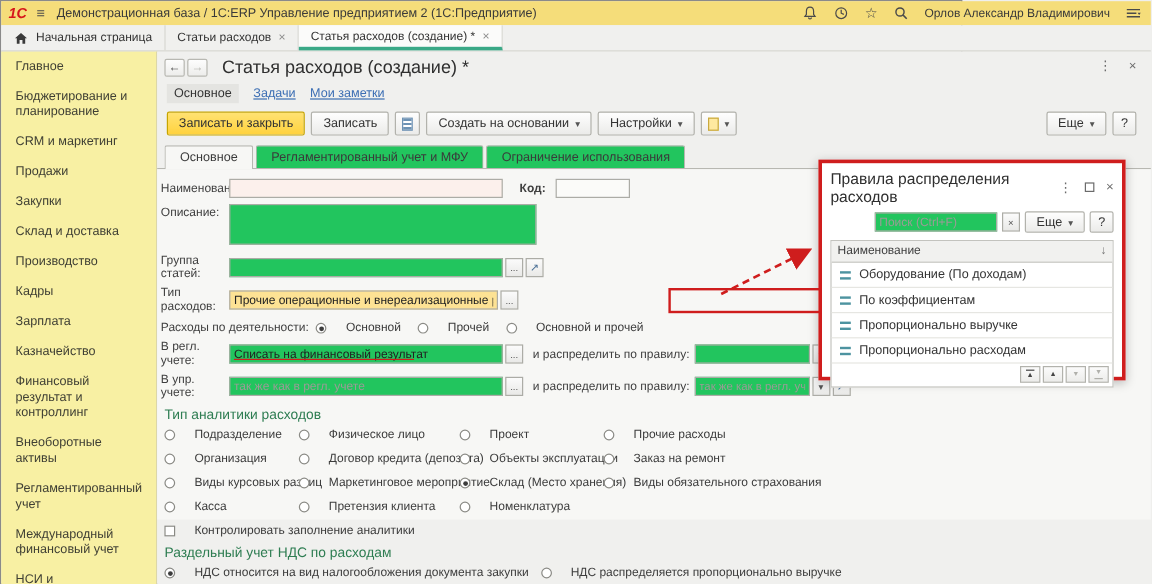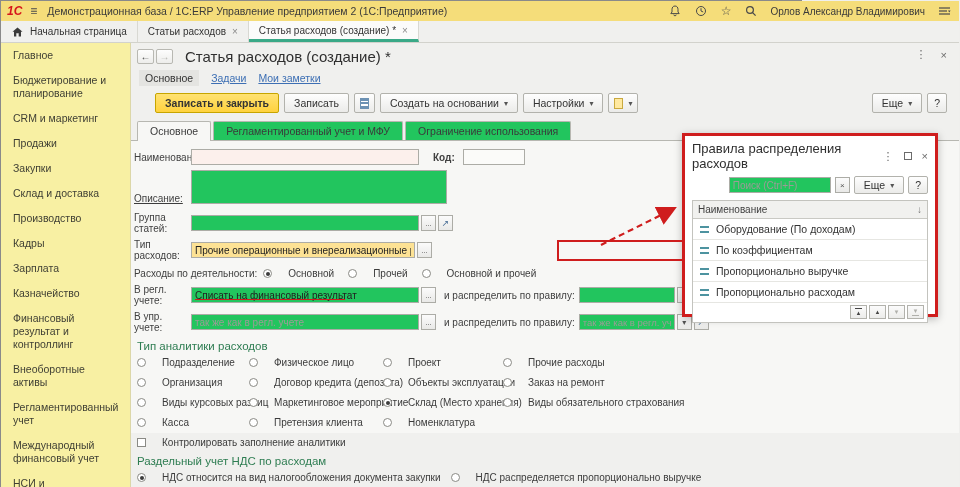--- a/index.html
+++ b/index.html
@@ -37,21 +37,21 @@
   .nav-btn.disabled { color:#b5b5b0; }
   .nav-btn + .nav-btn { margin-left:2px; }
   .page-title { font-size:15px; color:#2f2f2f; margin-left:12px; }
 
   .links-row { display:flex; align-items:center; gap:12px; padding:5px 0 0 8px; }
   .chip { background:#e4e4e1; padding:2px 6px; font-size:10.5px; color:#333; }
   .nav-link { color:#3d6fb4; text-decoration:underline; font-size:10.5px; cursor:pointer; }
 
   .toolbar-row { display:flex; align-items:center; gap:5px; padding:7px 12px 0 8px; }
   .btn { height:20px; border:1px solid #b2b2ac; background:linear-gradient(#fefefe,#ebebe9); border-radius:2px; padding:0 9px; font-size:10.5px; color:#333; display:inline-flex; align-items:center; gap:5px; cursor:pointer; }
-  .btn.primary { background:linear-gradient(#ffe272,#ffd23e); border-color:#c7a500; font-weight:bold;margin-left:16px; }
+  .btn.primary { background:linear-gradient(#ffe272,#ffd23e); border-color:#c7a500; font-weight:normal; }
   .caret { font-size:8px; color:#555; }
   .icon-btn { padding:0 5px; }
   .journal-glyph { width:9px; height:11px; background:repeating-linear-gradient(#6d92b4 0 2px,#fff 2px 3.5px); border:1px solid #6d92b4; display:inline-block; }
   .file-glyph { width:9px; height:11px; background:#ffe9a0; border:1px solid #c9a93f; display:inline-block; position:relative; }
   .spacer { margin-left:auto; }
   .btn.square { padding:0 6px; }
 
   
   .ftabs { display:flex; align-items:flex-end; gap:2px; padding:7px 0 0 6px; border-bottom:1px solid #b7b7b1; }
   .ftab { border:1px solid #b7b7b1; border-bottom:none; background:#22c55e; padding:3px 12px 3px; font-size:10.5px; color:#3a3a3a; cursor:pointer; border-radius:2px 2px 0 0; }
@@ -246,21 +246,21 @@
     </div>
 
     <div class="fbody">
       <div class="frow">
         <span class="flabel">Наименование:</span>
         <input class="inp-name" type="text" value="" style="">
         <span class="code-label">Код:</span>
         <input class="inp-code" type="text" value="" style="">
       </div>
 
-      <div class="frow" style="align-items:flex-end;text-decoration:underline;">
+      <div class="frow" style="align-items:flex-start;">
         <span class="flabel" style="padding-top:2px;">Описание:</span>
         <textarea class="inp-desc" style=""></textarea>
       </div>
 
       <div class="frow" style="margin-top:8px;">
         <span class="flabel">Группа статей:</span>
         <input class="inp-group" type="text" value="" style="">
         <span class="mini-btn">...</span>
         <span class="mini-btn">
             <span class="open-glyph">↗</span>

